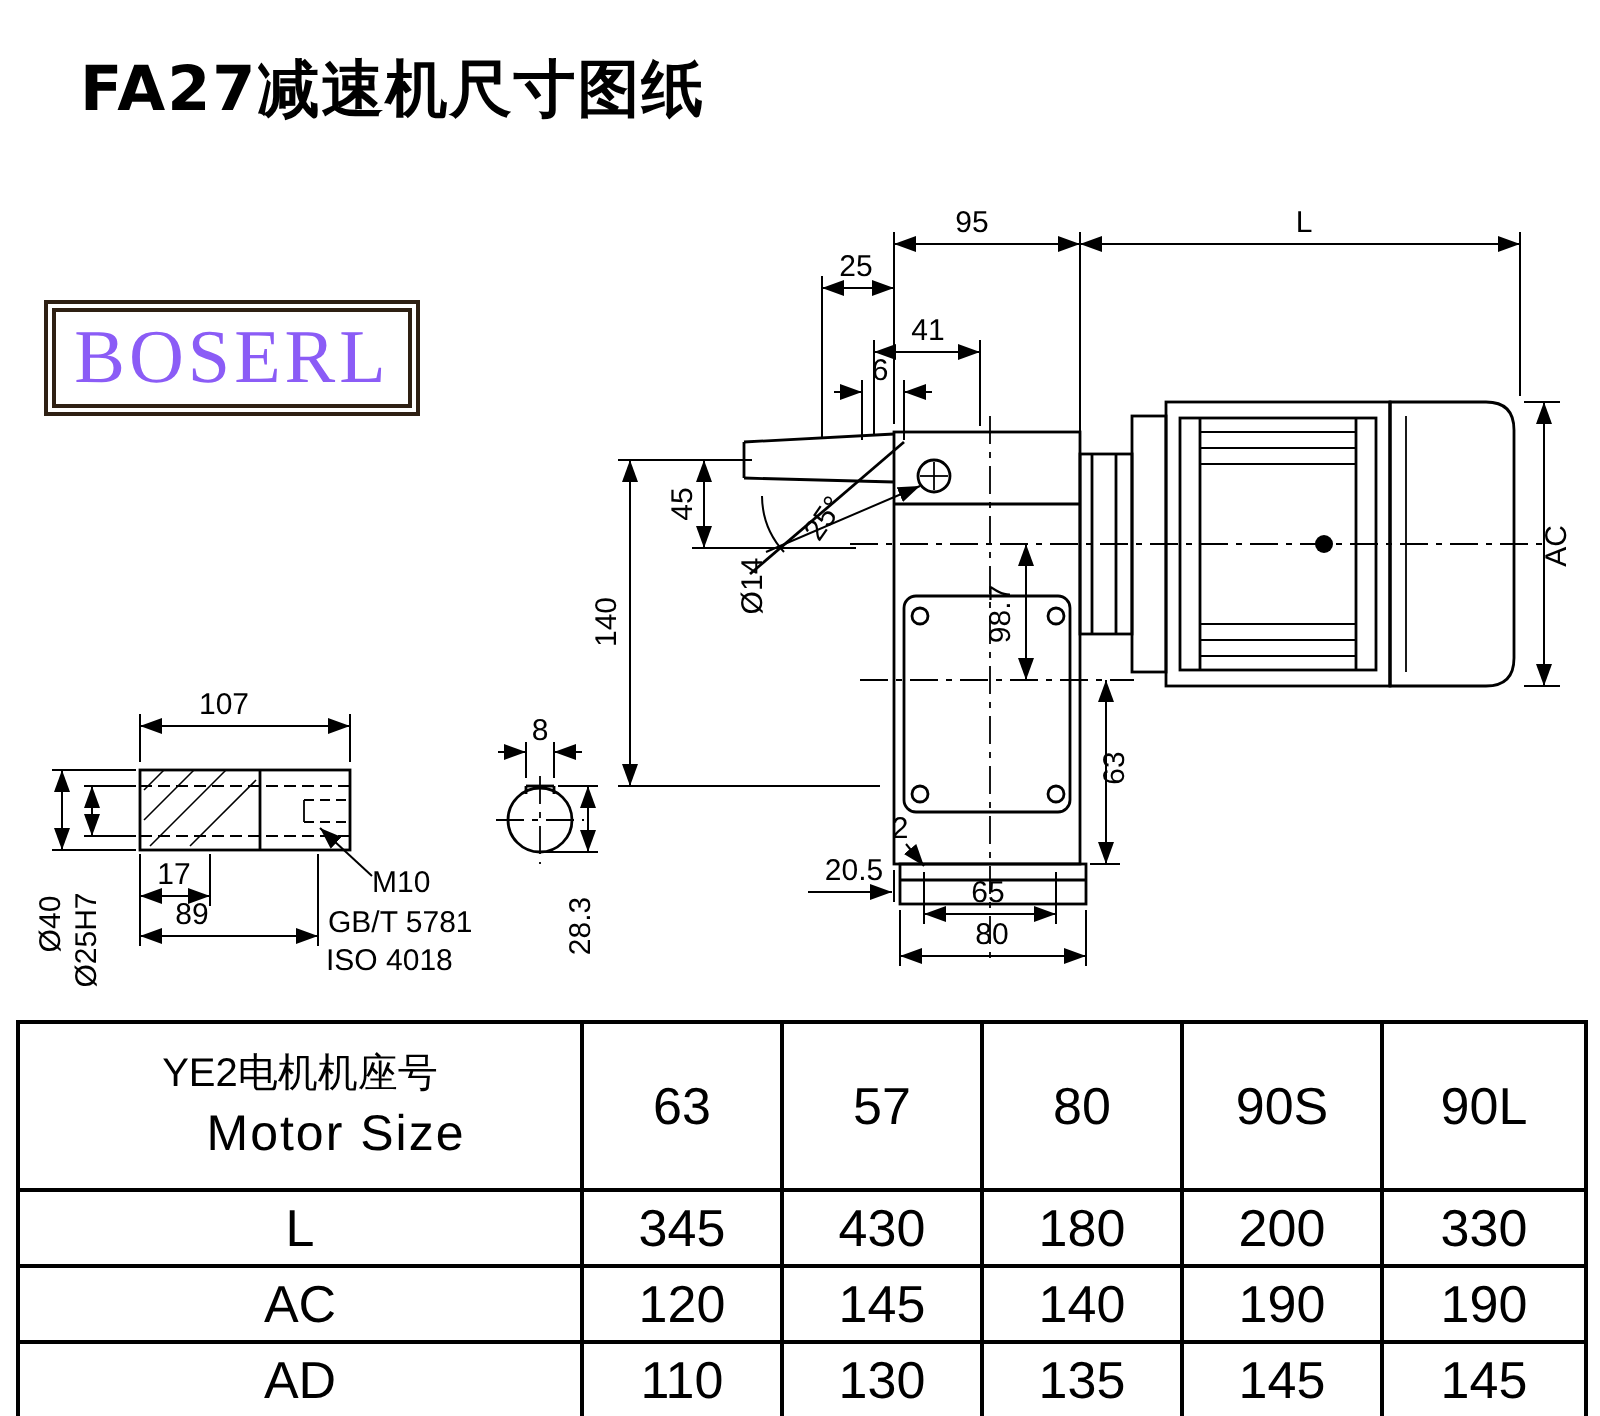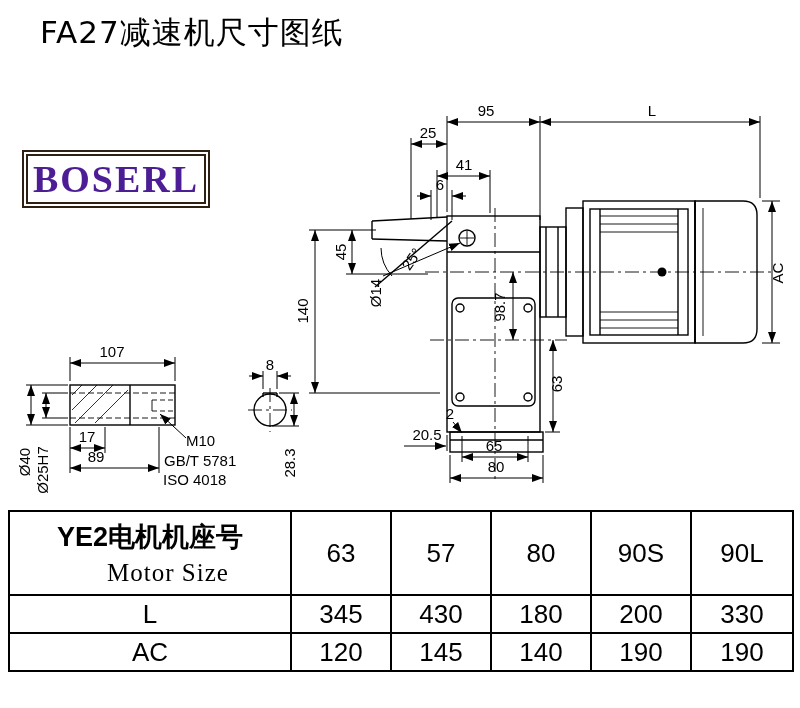--- a/index.html
+++ b/index.html
@@ -1,46 +1,46 @@
 <!DOCTYPE html>
 <html><head>
 <meta charset="utf-8">
 <style>
   html,body { margin:0; padding:0; }
   body {
     width:800px; height:708px; position:relative; overflow:hidden;
     background:#ffffff; font-family:"Liberation Sans", sans-serif; color:#000;
   }
   .title {
-    position:absolute; left:40px; top:12px;
+    position:absolute; left:40px; top:24px;
     font-family:"DejaVu Sans", sans-serif;
-    font-size:31px; font-weight:normal; letter-spacing:1px; white-space:nowrap;
+    font-size:31px; font-weight:bold; letter-spacing:1px; white-space:nowrap;
   }
   .logo {
     position:absolute; left:26px; top:154px; width:176px; height:46px;
     border:2px solid #2e2013; outline:2px solid #2e2013; outline-offset:2px;
     display:flex; align-items:center; justify-content:center; background:#fff;
   }
   .logo span {
-    font-family:"Liberation Serif", serif; font-weight:bold;
-    font-size:38px; color:#4c1d95; letter-spacing:2px; line-height:1;
+    font-family:"Liberation Serif", serif; font-weight:normal;
+    font-size:38px; color:#8b5cf6; letter-spacing:2px; line-height:1;
   }
   svg.drawing { position:absolute; left:0; top:80px; }
   svg text {
     font-family:"Liberation Sans", sans-serif; font-size:15px;
     fill:#000; stroke:none; text-anchor:middle;
   }
   svg text.lft { text-anchor:start; }
   table.dims {
     position:absolute; left:8px; top:510px; width:784px;
     border-collapse:collapse; table-layout:fixed; text-align:center;
   }
   table.dims td { border:2px solid #000; font-size:26px; padding:0; vertical-align:middle; }
-  .hdr-cn { font-size:27px; line-height:1.45;font-weight:bold; }
-  .hdr-en { font-size:25px; font-family:Liberation Serif, serif; letter-spacing:1px; line-height:1.25;padding-left:36px; }
+  .hdr-cn { font-size:20px; line-height:1.45; }
+  .hdr-en { font-size:25px; font-family:Liberation Sans, sans-serif; letter-spacing:1px; line-height:1.25;padding-left:36px; }
 </style>
 </head>
 <body>
 
 <div class="title">FA27减速机尺寸图纸</div>
 
 <div class="logo">
   <span>BOSERL</span>
 </div>
 
@@ -270,14 +270,22 @@
       <td>330</td>
     </tr>
     <tr style="height:38px">
       <td>AC</td>
       <td>120</td>
       <td>145</td>
       <td>140</td>
       <td>190</td>
       <td>190</td>
     </tr>
+    <tr style="height:38px">
+      <td>AD</td>
+      <td>110</td>
+      <td>130</td>
+      <td>135</td>
+      <td>145</td>
+      <td>145</td>
+    </tr>
   </tbody>
 </table>
 
 </body></html>

